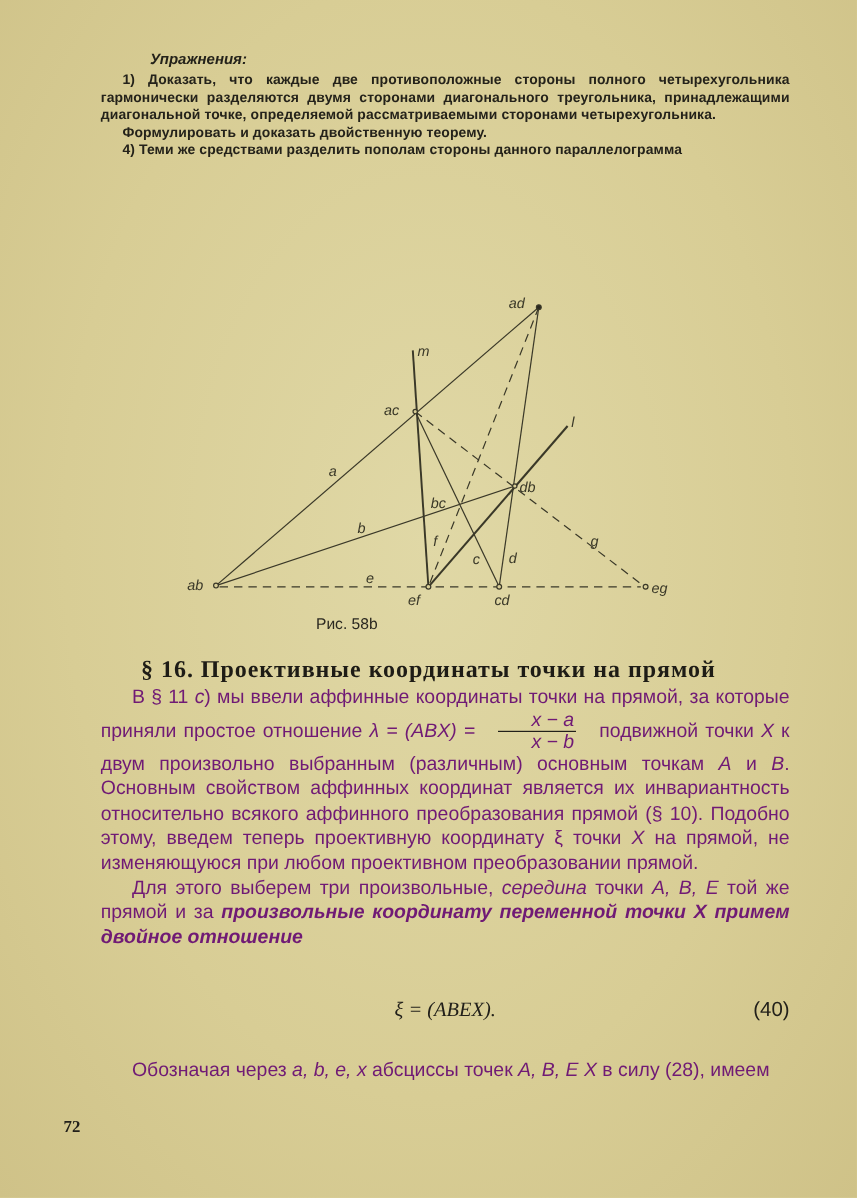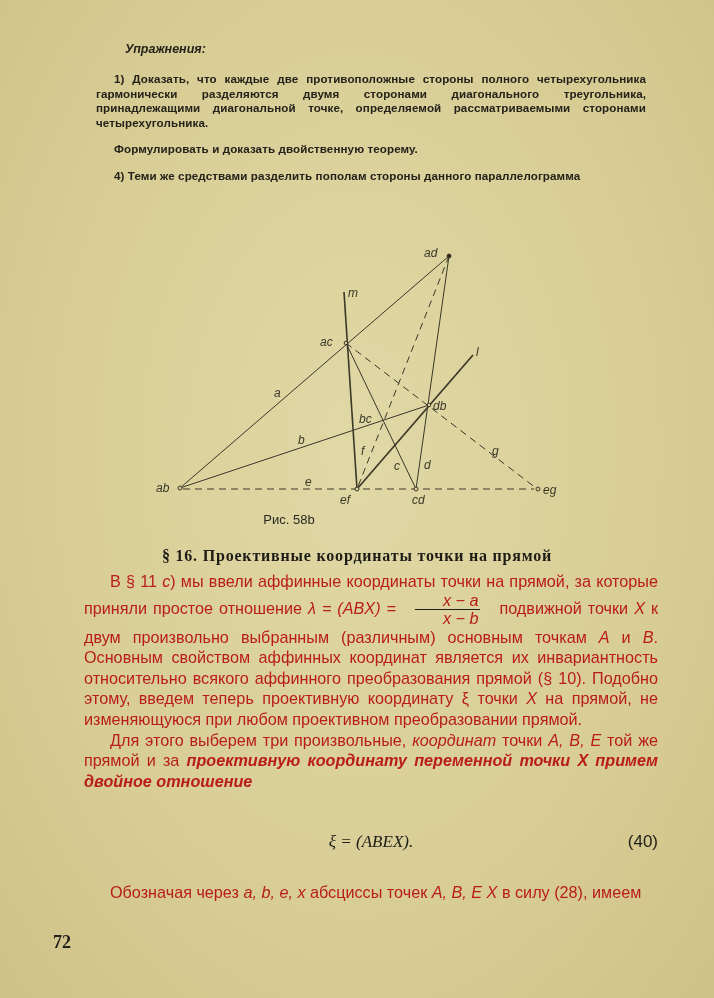--- a/index.html
+++ b/index.html
@@ -11,54 +11,54 @@
     font-family: "Liberation Serif", serif;
     position: relative;
   }
   .page { position: absolute; left: 0; top: 0; width: 714px; height: 998px; }
   .small {
     position: absolute; left: 84px; width: 574px;
     font-family: "Liberation Sans", sans-serif;
     font-size: 11.6px; line-height: 14.6px; color: #24221a;
     text-align: justify; font-weight: bold; letter-spacing: 0.1px;
   }
-  .small p { margin: 12px; text-indent: 18px; }
+  .small p { margin: 0; text-indent: 18px; }
   .heading-ex {
     position: absolute; left: 107px; top: 42px;
     font-family: "Liberation Sans", sans-serif; font-style: italic; font-weight: bold;
     font-size: 12.5px; color: #24221a; margin-left: 18px;
   }
   svg.fig { position: absolute; left: 0; top: 0; }
   .caption {
     position: absolute; left: 0; width: 578px; top: 512px; text-align: center;
     font-family: "Liberation Sans", sans-serif; font-size: 13px; color: #2a2820;
   }
   .sec-title {
     position: absolute; left: 0; width: 714px; top: 547px; text-align: center;
-    font-size: 16px; font-weight: bold; letter-spacing: 0.8px; color: #1e1c16;
+    font-size: 20px; font-weight: bold; letter-spacing: 0.8px; color: #1e1c16;
   }
   .body {
     position: absolute; left: 84px; width: 574px; top: 571px;
     font-family: "Liberation Sans", sans-serif;
-    font-size: 16.2px; line-height: 20.6px; color: #b91c1c; text-align: justify;
+    font-size: 16.2px; line-height: 20.6px; color: #701a75; text-align: justify;
   }
   .body p { margin: 0; text-indent: 26px; }
   .it { font-style: italic; }
   .bi { font-style: italic; font-weight: bold; }
   .frac { display: inline-block; vertical-align: middle; text-align: left; line-height: 17px; margin: 0 13px; }
   .frac .num { display: block; border-bottom: 1px solid #22201a; padding: 0 2px; font-style: italic; }
   .frac .den { display: block; font-style: italic; padding: 0 2px; }
   .eq {
     position: absolute; left: 84px; width: 574px; text-align: center;
     font-family: "Liberation Serif", serif; font-size: 17px; color: #22201a;
   }
   .eq-num { position: absolute; right: 0; top: 0; font-family: Liberation Sans, sans-serif; }
   .pagenum {
     position: absolute; left: 53px; top: 932px;
-    font-family: "Liberation Serif", serif; font-weight: bold; font-size: 18px; color: #22201a;
+    font-family: "Liberation Serif", serif; font-weight: bold; font-size: 14px; color: #22201a;
   }
   .lbl { font-family: "Liberation Sans", sans-serif; font-style: italic; font-size: 12px; fill: #3a3828; }
 </style>
 </head>
 <body>
 
 <div class="page">
 
   <div class="heading-ex">Упражнения:</div>
 
@@ -118,21 +118,21 @@
       <text x="476" y="356">l</text>
     </g>
   </svg>
 
   <div class="caption">Рис. 58b</div>
 
   <div class="sec-title">§ 16. Проективные координаты точки на прямой</div>
 
   <div class="body">
     <p><span>В § 11 </span><span class="it">c</span><span>) мы ввели аффинные координаты точки на прямой, за которые приняли простое отношение </span><span class="it">λ = (ABX) = </span><span class="frac"><span class="num">x − a</span><span class="den">x − b</span></span><span> подвижной точки </span><span class="it">X</span><span> к двум произвольно выбранным (различным) основным точкам </span><span class="it">A</span><span> и </span><span class="it">B</span><span>. Основным свойством аффинных координат является их инвариантность относительно всякого аффинного преобразования прямой (§ 10). Подобно этому, введем теперь проективную координату ξ точки </span><span class="it">X</span><span> на прямой, не изменяющуюся при любом проективном преобразовании прямой.</span></p>
-    <p><span>Для этого выберем три произвольные, </span><span class="it">координат</span><span> точки </span><span class="it">A, B, E</span><span> той же прямой и за </span><span class="bi">проективную координату переменной точки X примем двойное отношение</span></p>
+    <p><span>Для этого выберем три произвольные, </span><span class="it">середина</span><span> точки </span><span class="it">A, B, E</span><span> той же прямой и за </span><span class="bi">произвольные координату переменной точки X примем двойное отношение</span></p>
   </div>
 
   <div class="eq" style="top:832px;">
     <span class="it">ξ = (ABEX).</span>
     <span class="eq-num">(40)</span>
   </div>
 
   <div class="body" style="top:882px;">
     <p><span>Обозначая через </span><span class="it">a, b, e, x</span><span> абсциссы точек </span><span class="it">A, B, E X</span><span> в силу (28), имеем</span></p>
   </div>

